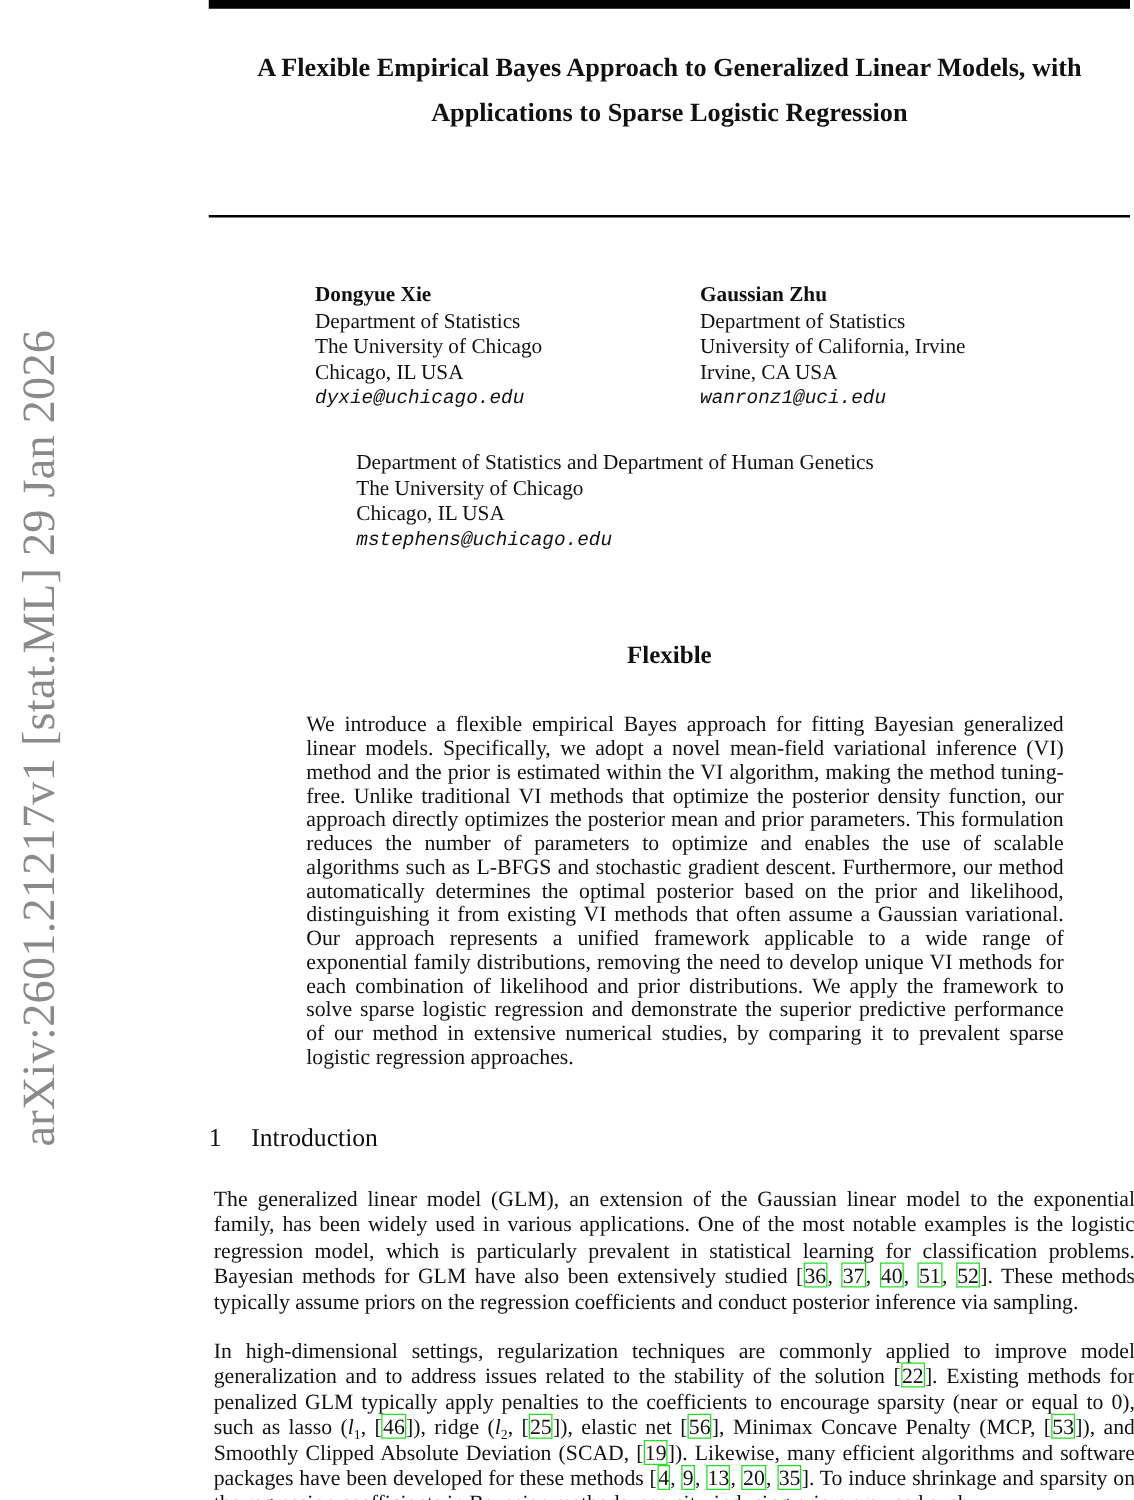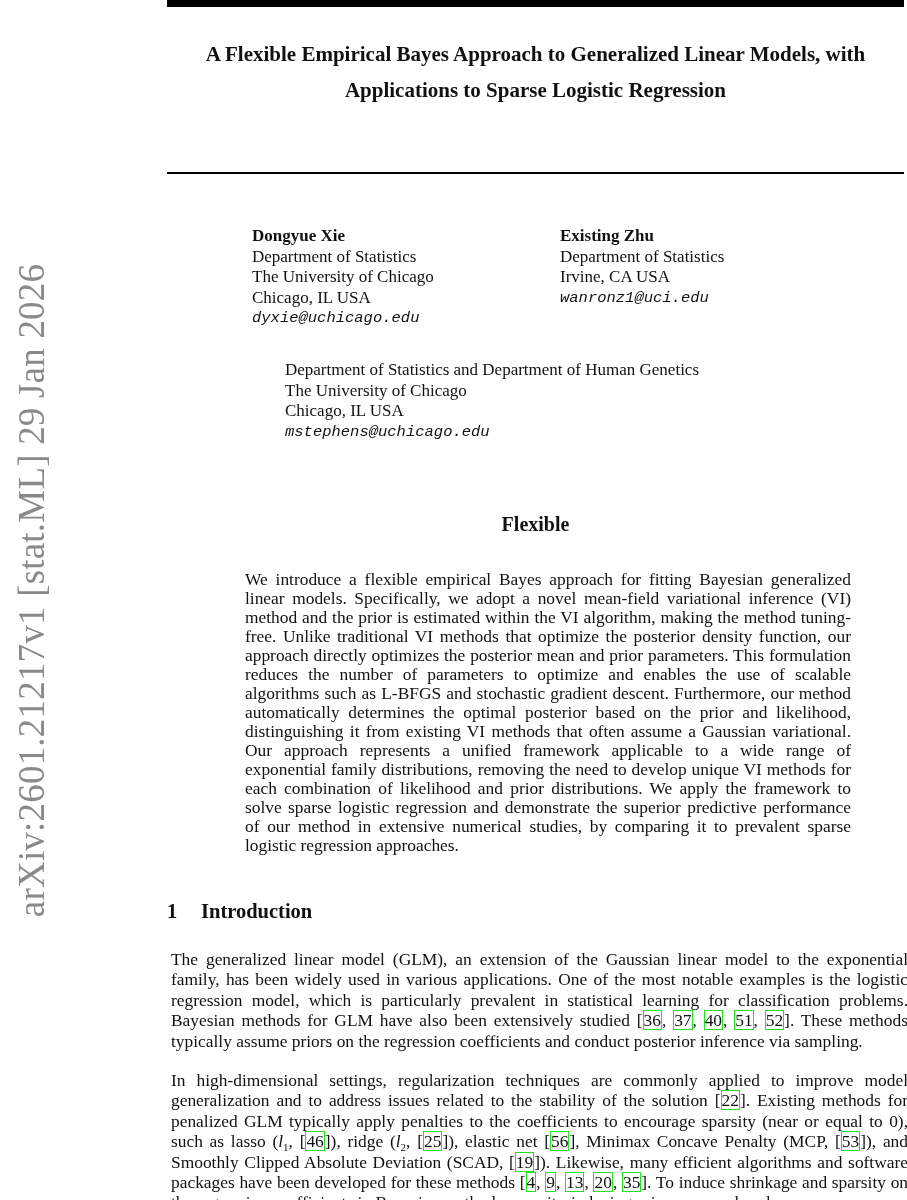--- a/index.html
+++ b/index.html
@@ -32,21 +32,21 @@
   .abstract-title {
     position: absolute; left: 0; top: 513px; width: 737px; text-align: center;
     font-weight: bold; font-size: 20px; margin: 0;
   }
   .abstract-body {
     position: absolute; left: 66px; top: 558px; width: 606px;
     font-size: 17.4px; line-height: 19px; text-align: justify; margin: 12px;
     hyphens: auto;
   }
   .section-heading {
-    position: absolute; left: 0; top: 900px; font-weight: bold; font-size: 20.5px; margin: 0;
+    position: absolute; left: 0; top: 900px; font-weight: normal; font-size: 20.5px; margin: 0;
   }
   .section-heading .num { display: inline-block; width: 34px; }
   .para {
     position: absolute; left: 0; width: 737px; font-size: 17.4px; line-height: 20.4px;
     text-align: justify; margin: 4px;
   }
   .cite {
     outline: 1.6px solid #22e022; outline-offset: -1px; padding: 0 1px;
   }
   i.math { font-style: italic; }
@@ -66,22 +66,23 @@
 
   <div class="author" style="left:85px; top:226px; width:230px;">
     <div class="name">Dongyue Xie</div>
     <div>Department of Statistics</div>
     <div>The University of Chicago</div>
     <div>Chicago, IL USA</div>
     <div class="email">dyxie@uchicago.edu</div>
   </div>
 
   <div class="author" style="left:393px; top:226px; width:260px;">
-    <div class="name">Existing Zhu</div>
+    <div class="name">Gaussian Zhu</div>
     <div>Department of Statistics</div>
+    <div>University of California, Irvine</div>
     <div>Irvine, CA USA</div>
     <div class="email">wanronz1@uci.edu</div>
   </div>
 
   <div class="author" style="left:118px; top:360px; width:500px;">
     <div>Department of Statistics and Department of Human Genetics</div>
     <div>The University of Chicago</div>
     <div>Chicago, IL USA</div>
     <div class="email">mstephens@uchicago.edu</div>
   </div>

